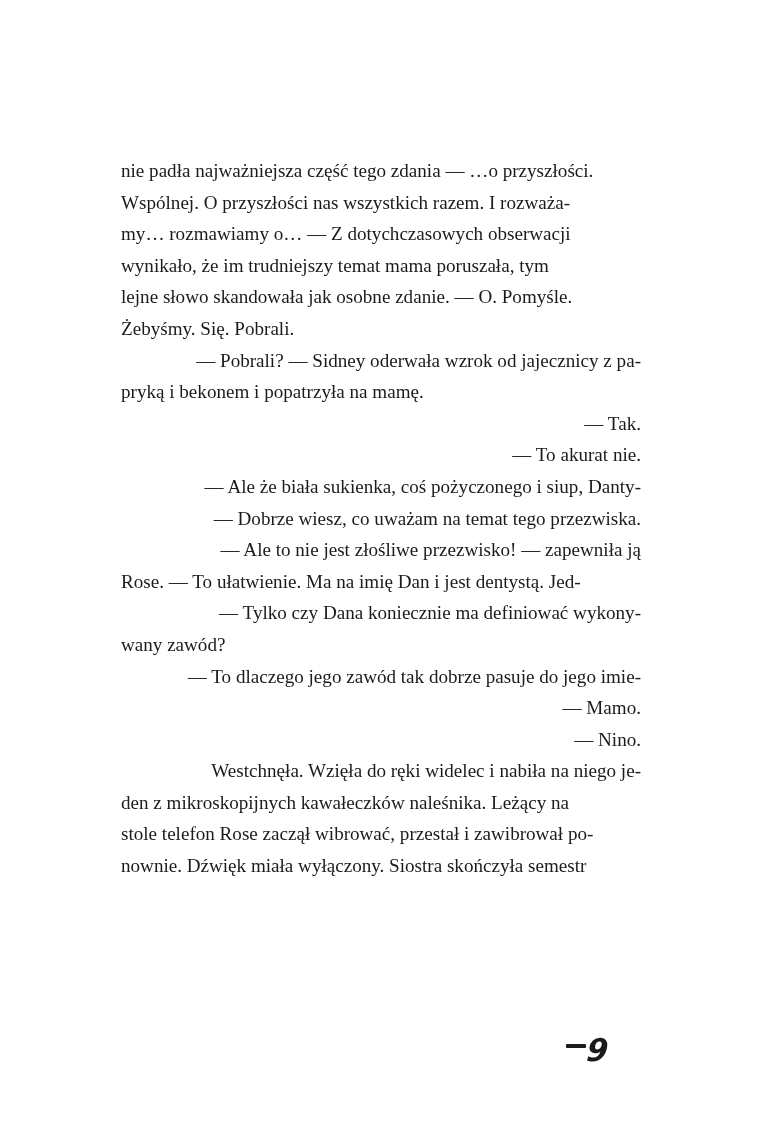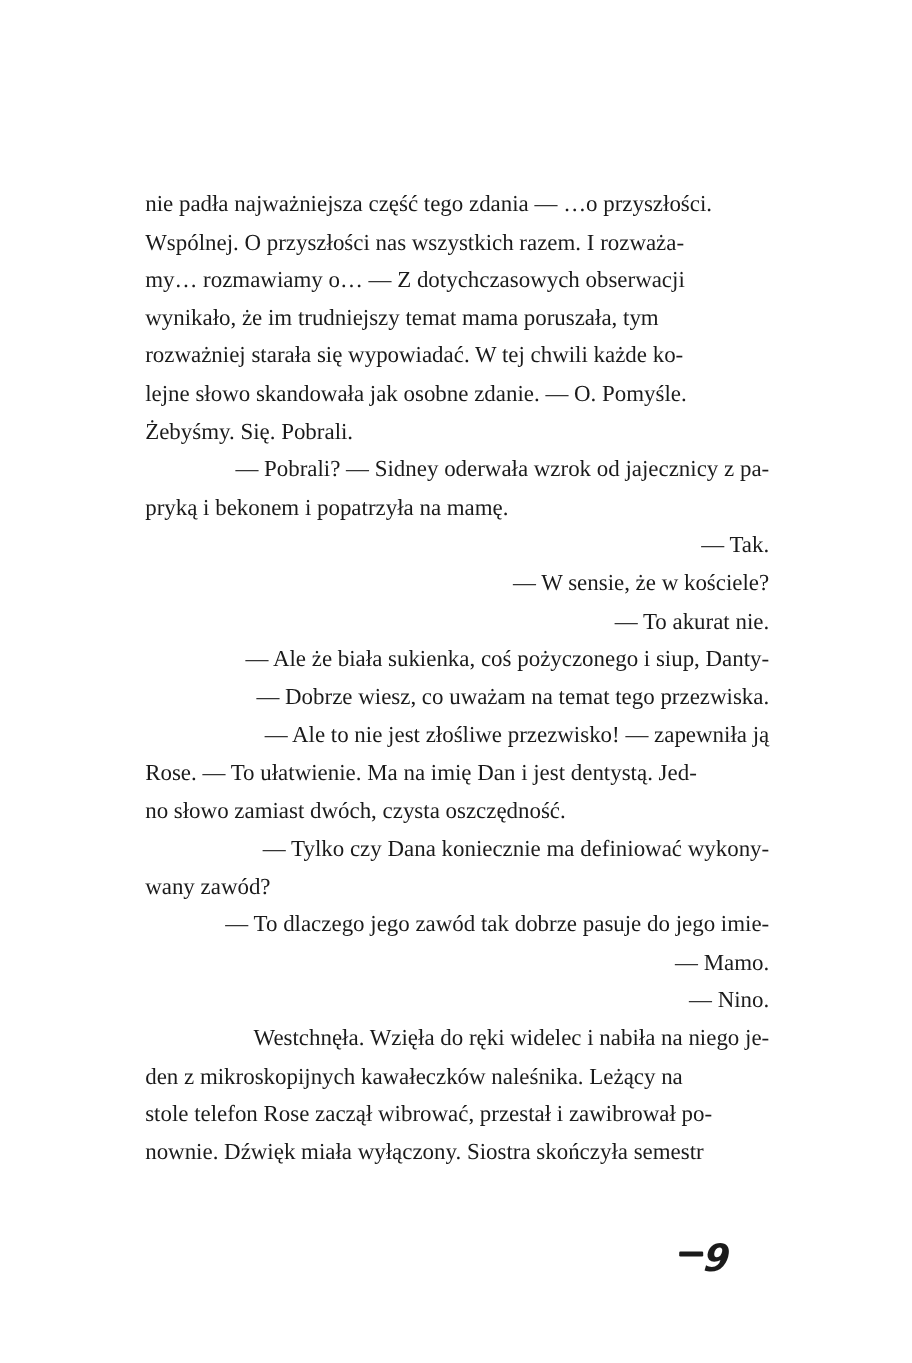--- a/index.html
+++ b/index.html
@@ -80,33 +80,30 @@
 </head>
 <body>
 
 <div id="book-page">
 
   <div id="text-block">
       <span class="line">nie padła najważniejsza część tego zdania — …o przyszłości.</span>
       <span class="line">Wspólnej. O przyszłości nas wszystkich razem. I rozważa-</span>
       <span class="line">my… rozmawiamy o… — Z dotychczasowych obserwacji</span>
       <span class="line">wynikało, że im trudniejszy temat mama poruszała, tym</span>
-      <span class="line">rozważniej starała się wypowiadać. W tej chwili każde ko-</span>
       <span class="line">lejne słowo skandowała jak osobne zdanie. — O. Pomyśle.</span>
       <span class="line">Żebyśmy. Się. Pobrali.</span>
       <span class="line indent">— Pobrali? — Sidney oderwała wzrok od jajecznicy z pa-</span>
       <span class="line">pryką i bekonem i popatrzyła na mamę.</span>
       <span class="line indent">— Tak.</span>
-      <span class="line indent">— W sensie, że w kościele?</span>
       <span class="line indent">— To akurat nie.</span>
       <span class="line indent">— Ale że biała sukienka, coś pożyczonego i siup, Danty-</span>
       <span class="line indent">— Dobrze wiesz, co uważam na temat tego przezwiska.</span>
       <span class="line indent">— Ale to nie jest złośliwe przezwisko! — zapewniła ją</span>
       <span class="line">Rose. — To ułatwienie. Ma na imię Dan i jest dentystą. Jed-</span>
-      <span class="line">no słowo zamiast dwóch, czysta oszczędność.</span>
       <span class="line indent">— Tylko czy Dana koniecznie ma definiować wykony-</span>
       <span class="line">wany zawód?</span>
       <span class="line indent">— To dlaczego jego zawód tak dobrze pasuje do jego imie-</span>
       <span class="line indent">— Mamo.</span>
       <span class="line indent">— Nino.</span>
       <span class="line indent">Westchnęła. Wzięła do ręki widelec i nabiła na niego je-</span>
       <span class="line">den z mikroskopijnych kawałeczków naleśnika. Leżący na</span>
       <span class="line">stole telefon Rose zaczął wibrować, przestał i zawibrował po-</span>
       <span class="line">nownie. Dźwięk miała wyłączony. Siostra skończyła semestr</span>
     </div>

